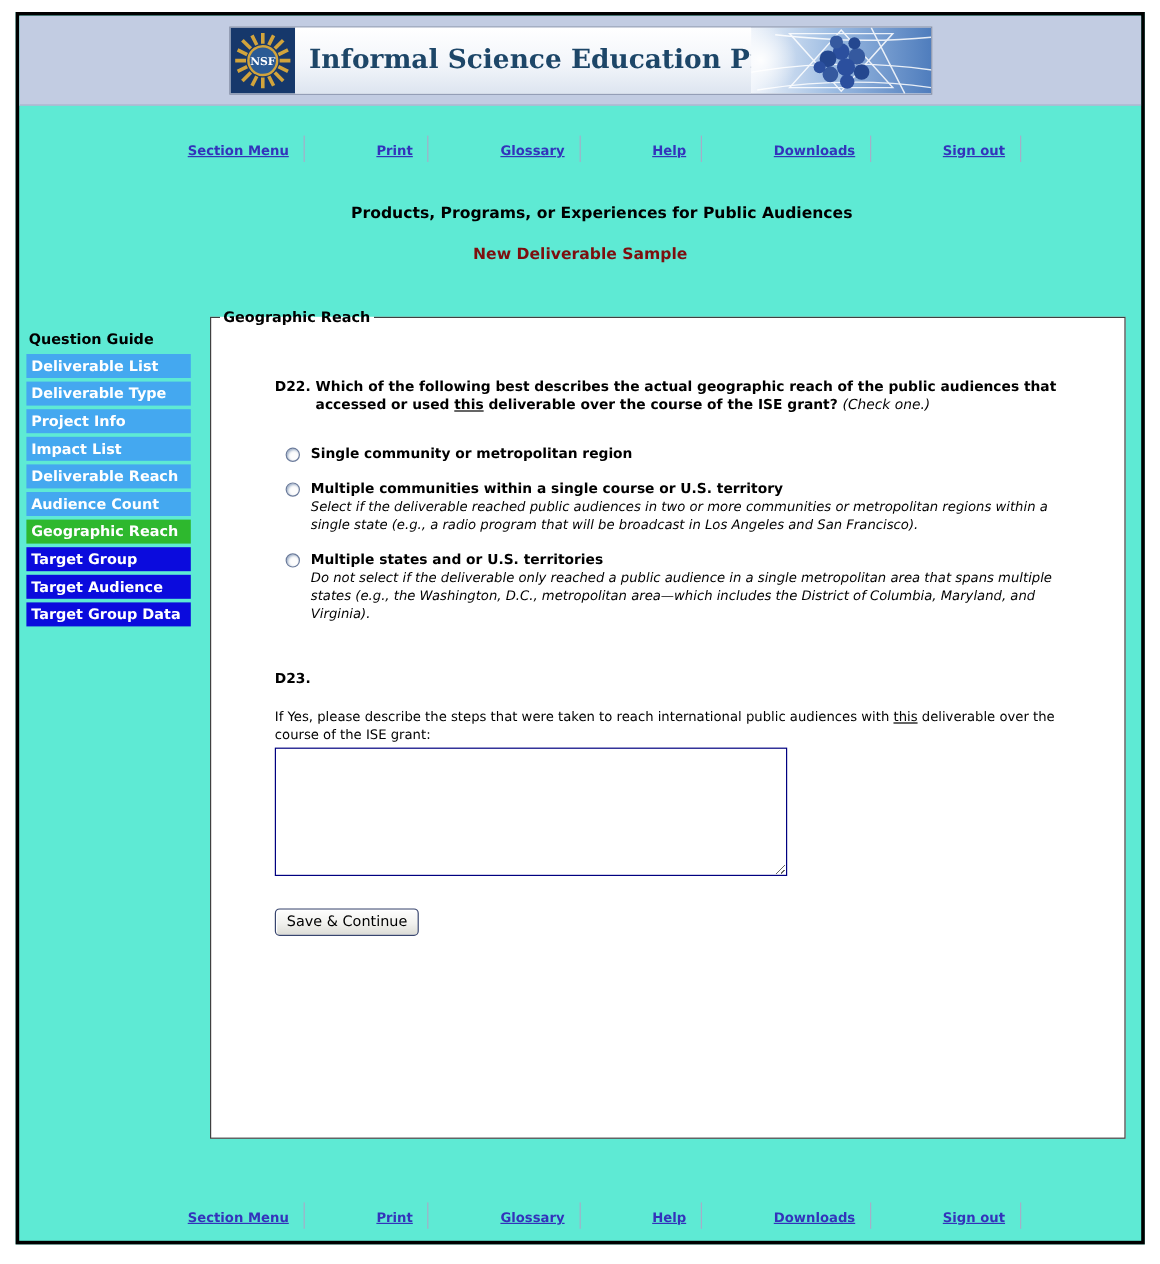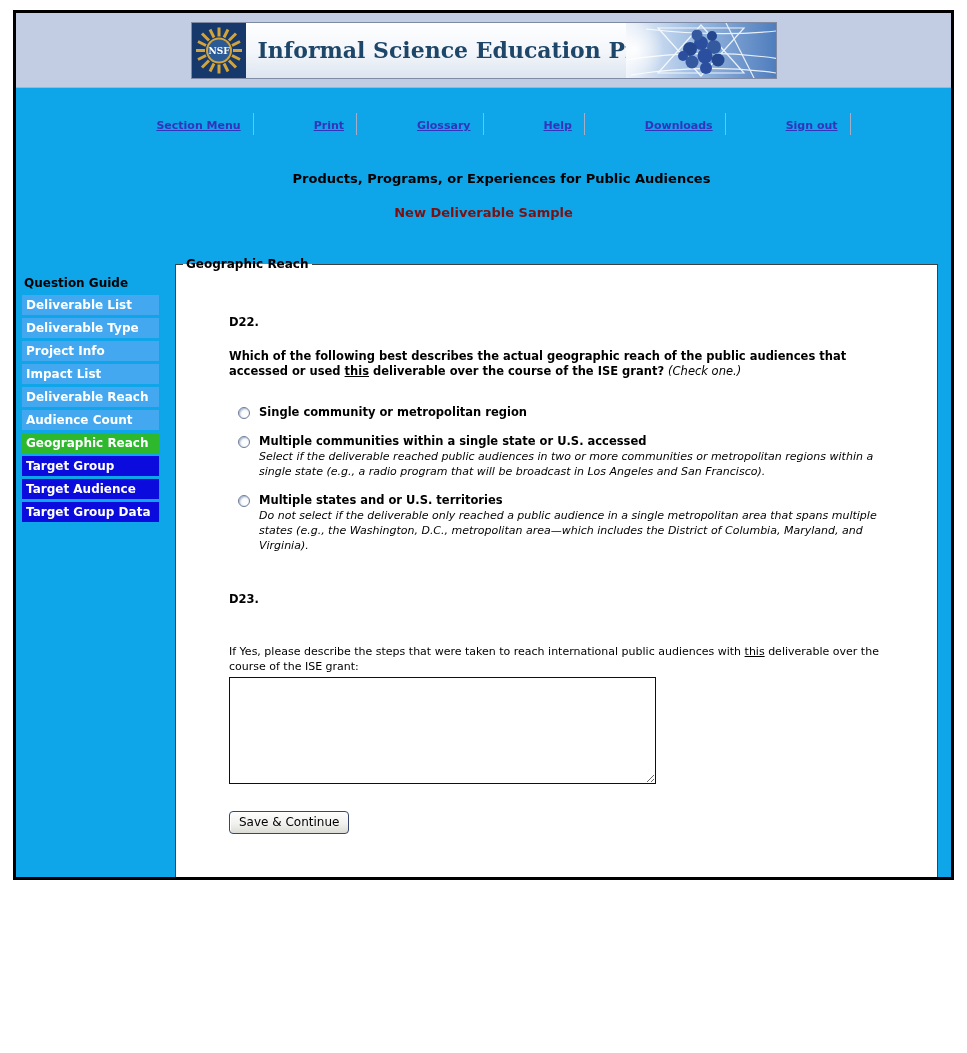--- a/index.html
+++ b/index.html
@@ -2,22 +2,22 @@
 <html><head>
 <meta charset="utf-8">
 <style>
   * { margin:0; padding:0; box-sizing:border-box; }
   html,body { background:#ffffff; font-family:"DejaVu Sans", sans-serif; }
 
   .frame{
     position:relative;
     margin:10px 13px 7px;
     border:3px solid #000000;
-    height:870px;
-    background:#0ea5e9;
+    height:1027px;
+    background:#5eead4;
     overflow:hidden;
   }
 
   
   .header-band{
     position:absolute; top:0; left:0; right:0; height:75px;
     background:#c2cce2;
     border-bottom:1px solid #a8b2cc;
     display:flex; align-items:center; justify-content:center;
   }
@@ -79,21 +79,21 @@
   fieldset.geo{
     position:absolute; left:159px; top:244px; width:763px; height:692px;
     border:1px solid #404040; background:#ffffff; padding:0;
   }
   fieldset.geo legend{
     font-size:12px; font-weight:bold; color:#000;
     margin-left:7px; padding:0 3px;
   }
   .fs-content{ padding:44px 28px 0 53px; font-size:11.5px; color:#000; }
 
-  .question{ display:flex;flex-direction:column; }
+  .question{ display:flex; }
   .q-num{ width:34px; font-weight:bold; flex:0 0 34px; }
   .q-text{ font-weight:bold; line-height:1.32; }
   .q-text .ul{ text-decoration:underline; }
   .q-hint{ font-weight:normal; font-style:italic; }
   #q22-text{ max-width:648px; }
   #q23-text{ max-width:612px; }
 
   .options{ margin:26px 0 0 9px; }
   .option{ display:flex; margin-bottom:13px; }
   .radio{
@@ -245,21 +245,21 @@
       <div class="options">
         <div class="option">
           <span class="radio"></span>
           <div>
             <div class="option-title">Single community or metropolitan region</div>
           </div>
         </div>
         <div class="option">
           <span class="radio"></span>
           <div>
-            <div class="option-title">Multiple communities within a single state or U.S. accessed</div>
+            <div class="option-title">Multiple communities within a single course or U.S. territory</div>
             <div class="option-desc">Select if the deliverable reached public audiences in two or more communities or metropolitan regions within a single state (e.g., a radio program that will be broadcast in Los Angeles and San Francisco).</div>
           </div>
         </div>
         <div class="option">
           <span class="radio"></span>
           <div>
             <div class="option-title">Multiple states and or U.S. territories</div>
             <div class="option-desc">Do not select if the deliverable only reached a public audience in a single metropolitan area that spans multiple states (e.g., the Washington, D.C., metropolitan area—which includes the District of Columbia, Maryland, and Virginia).</div>
           </div>
         </div>

